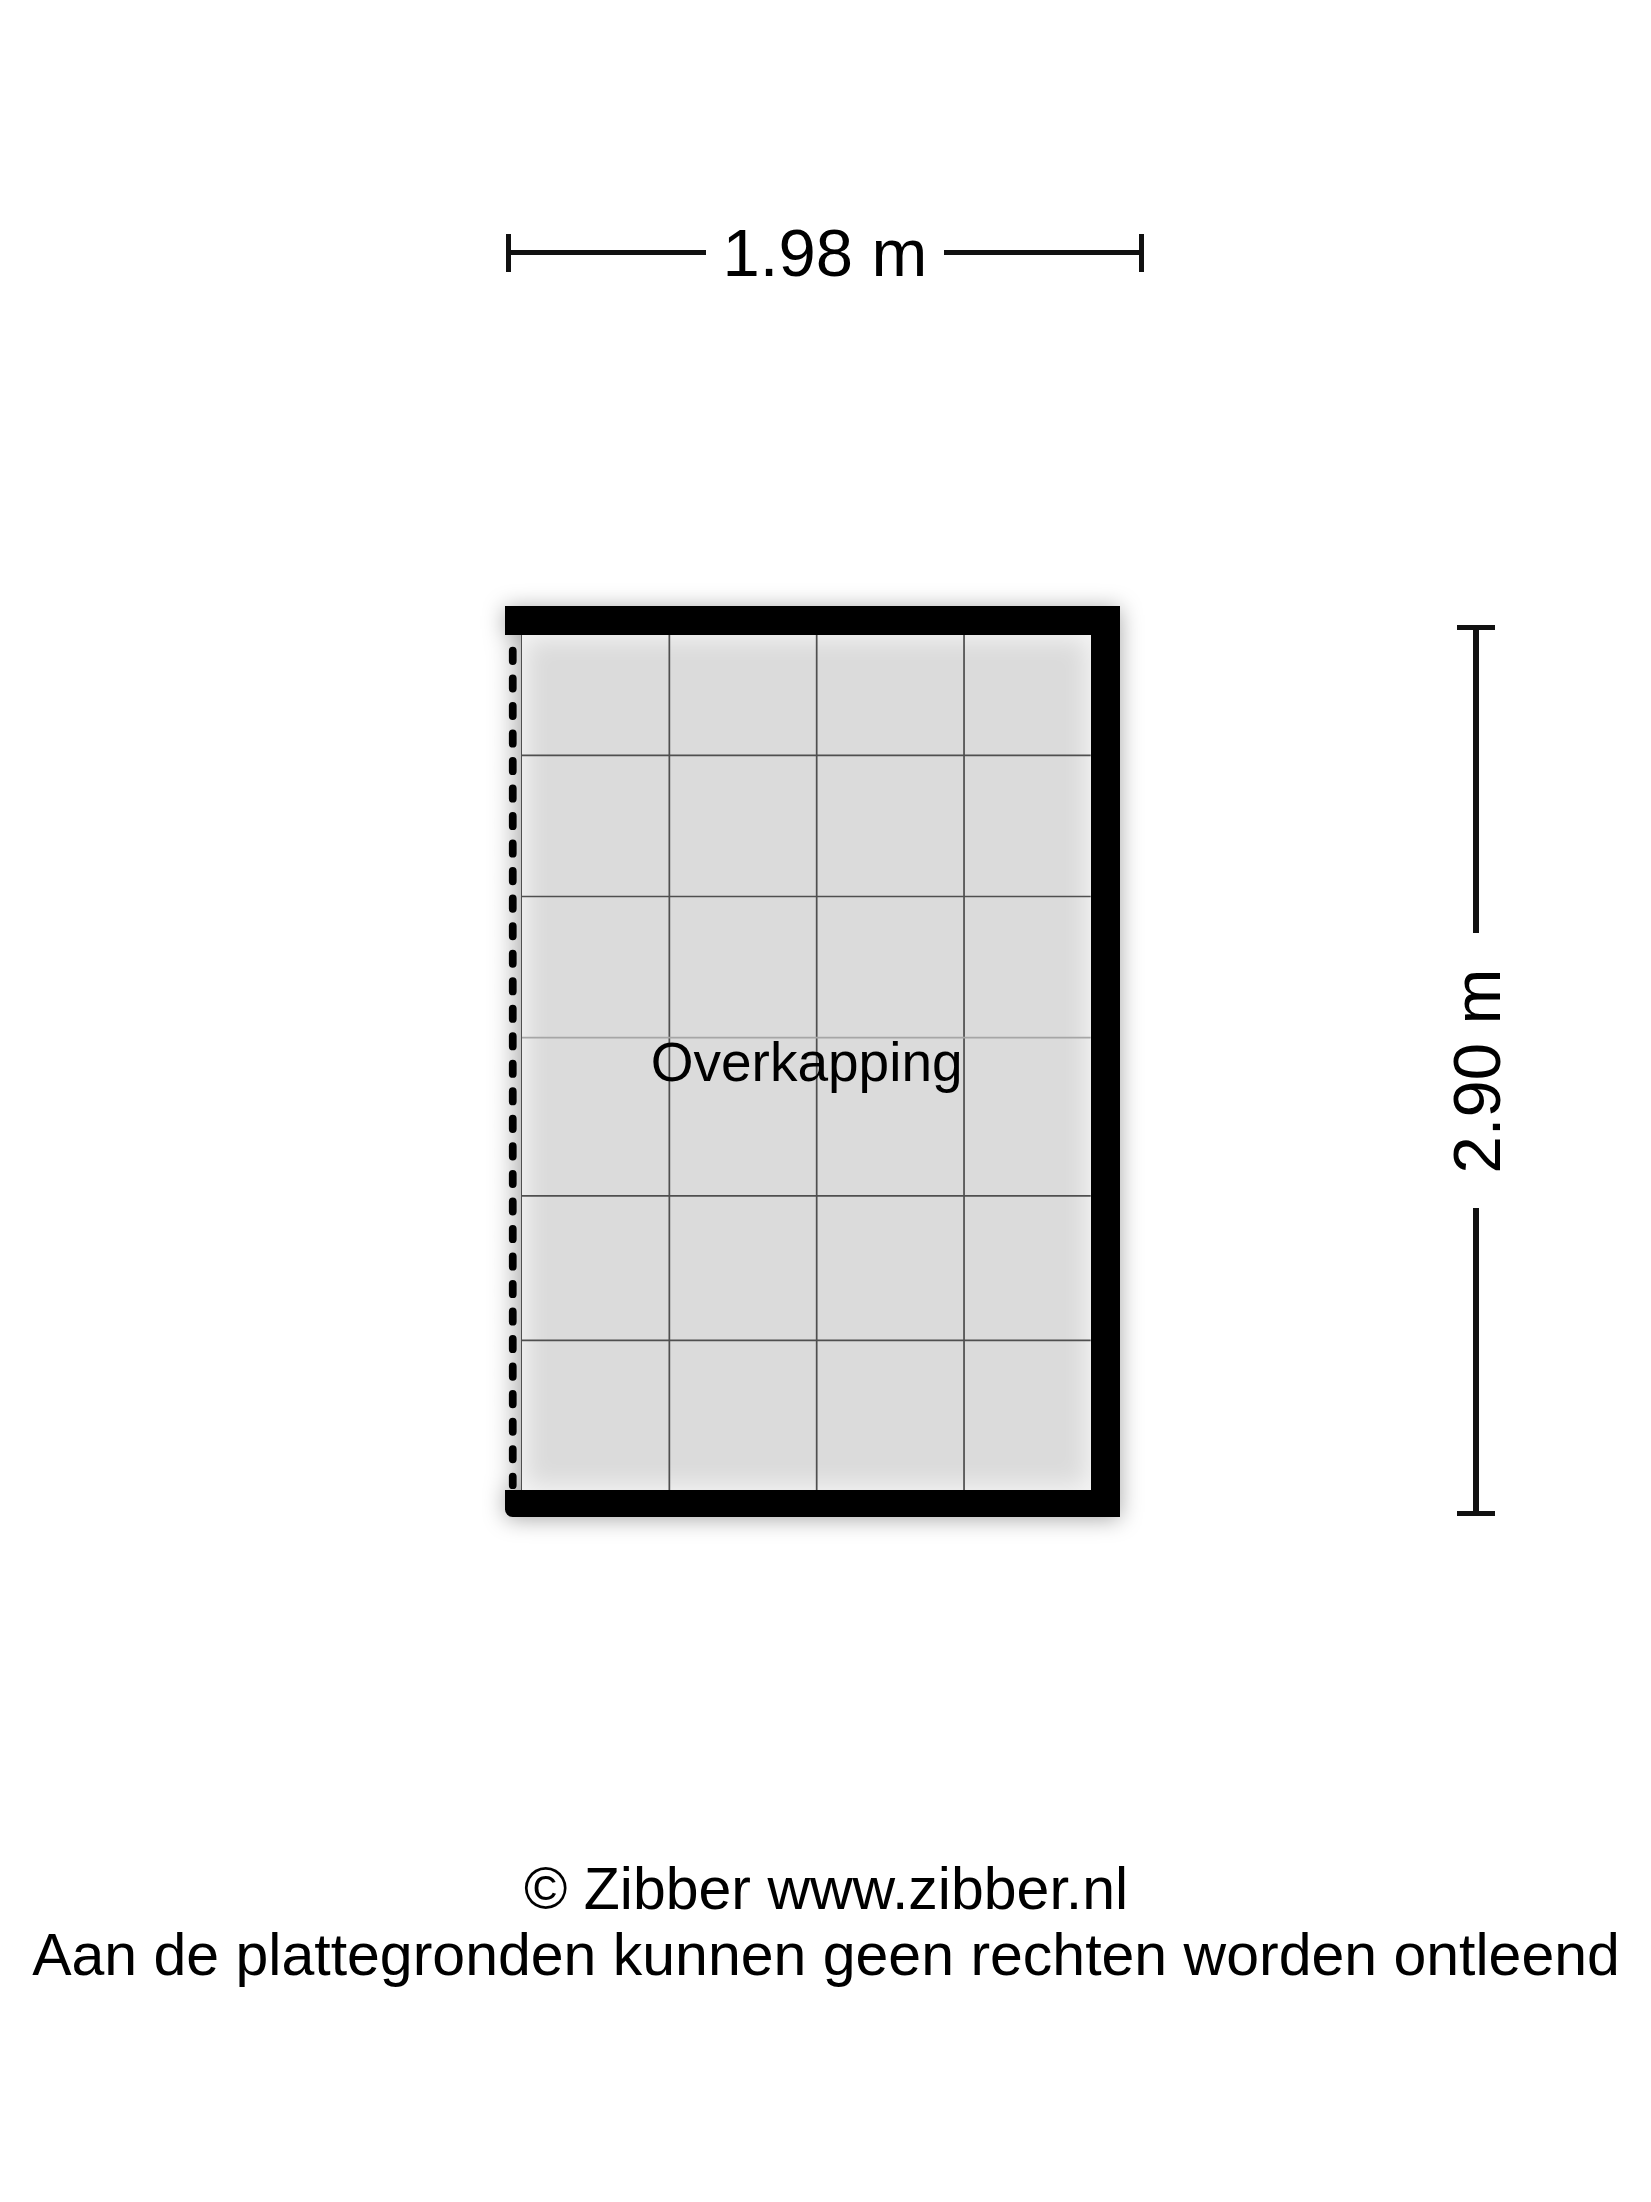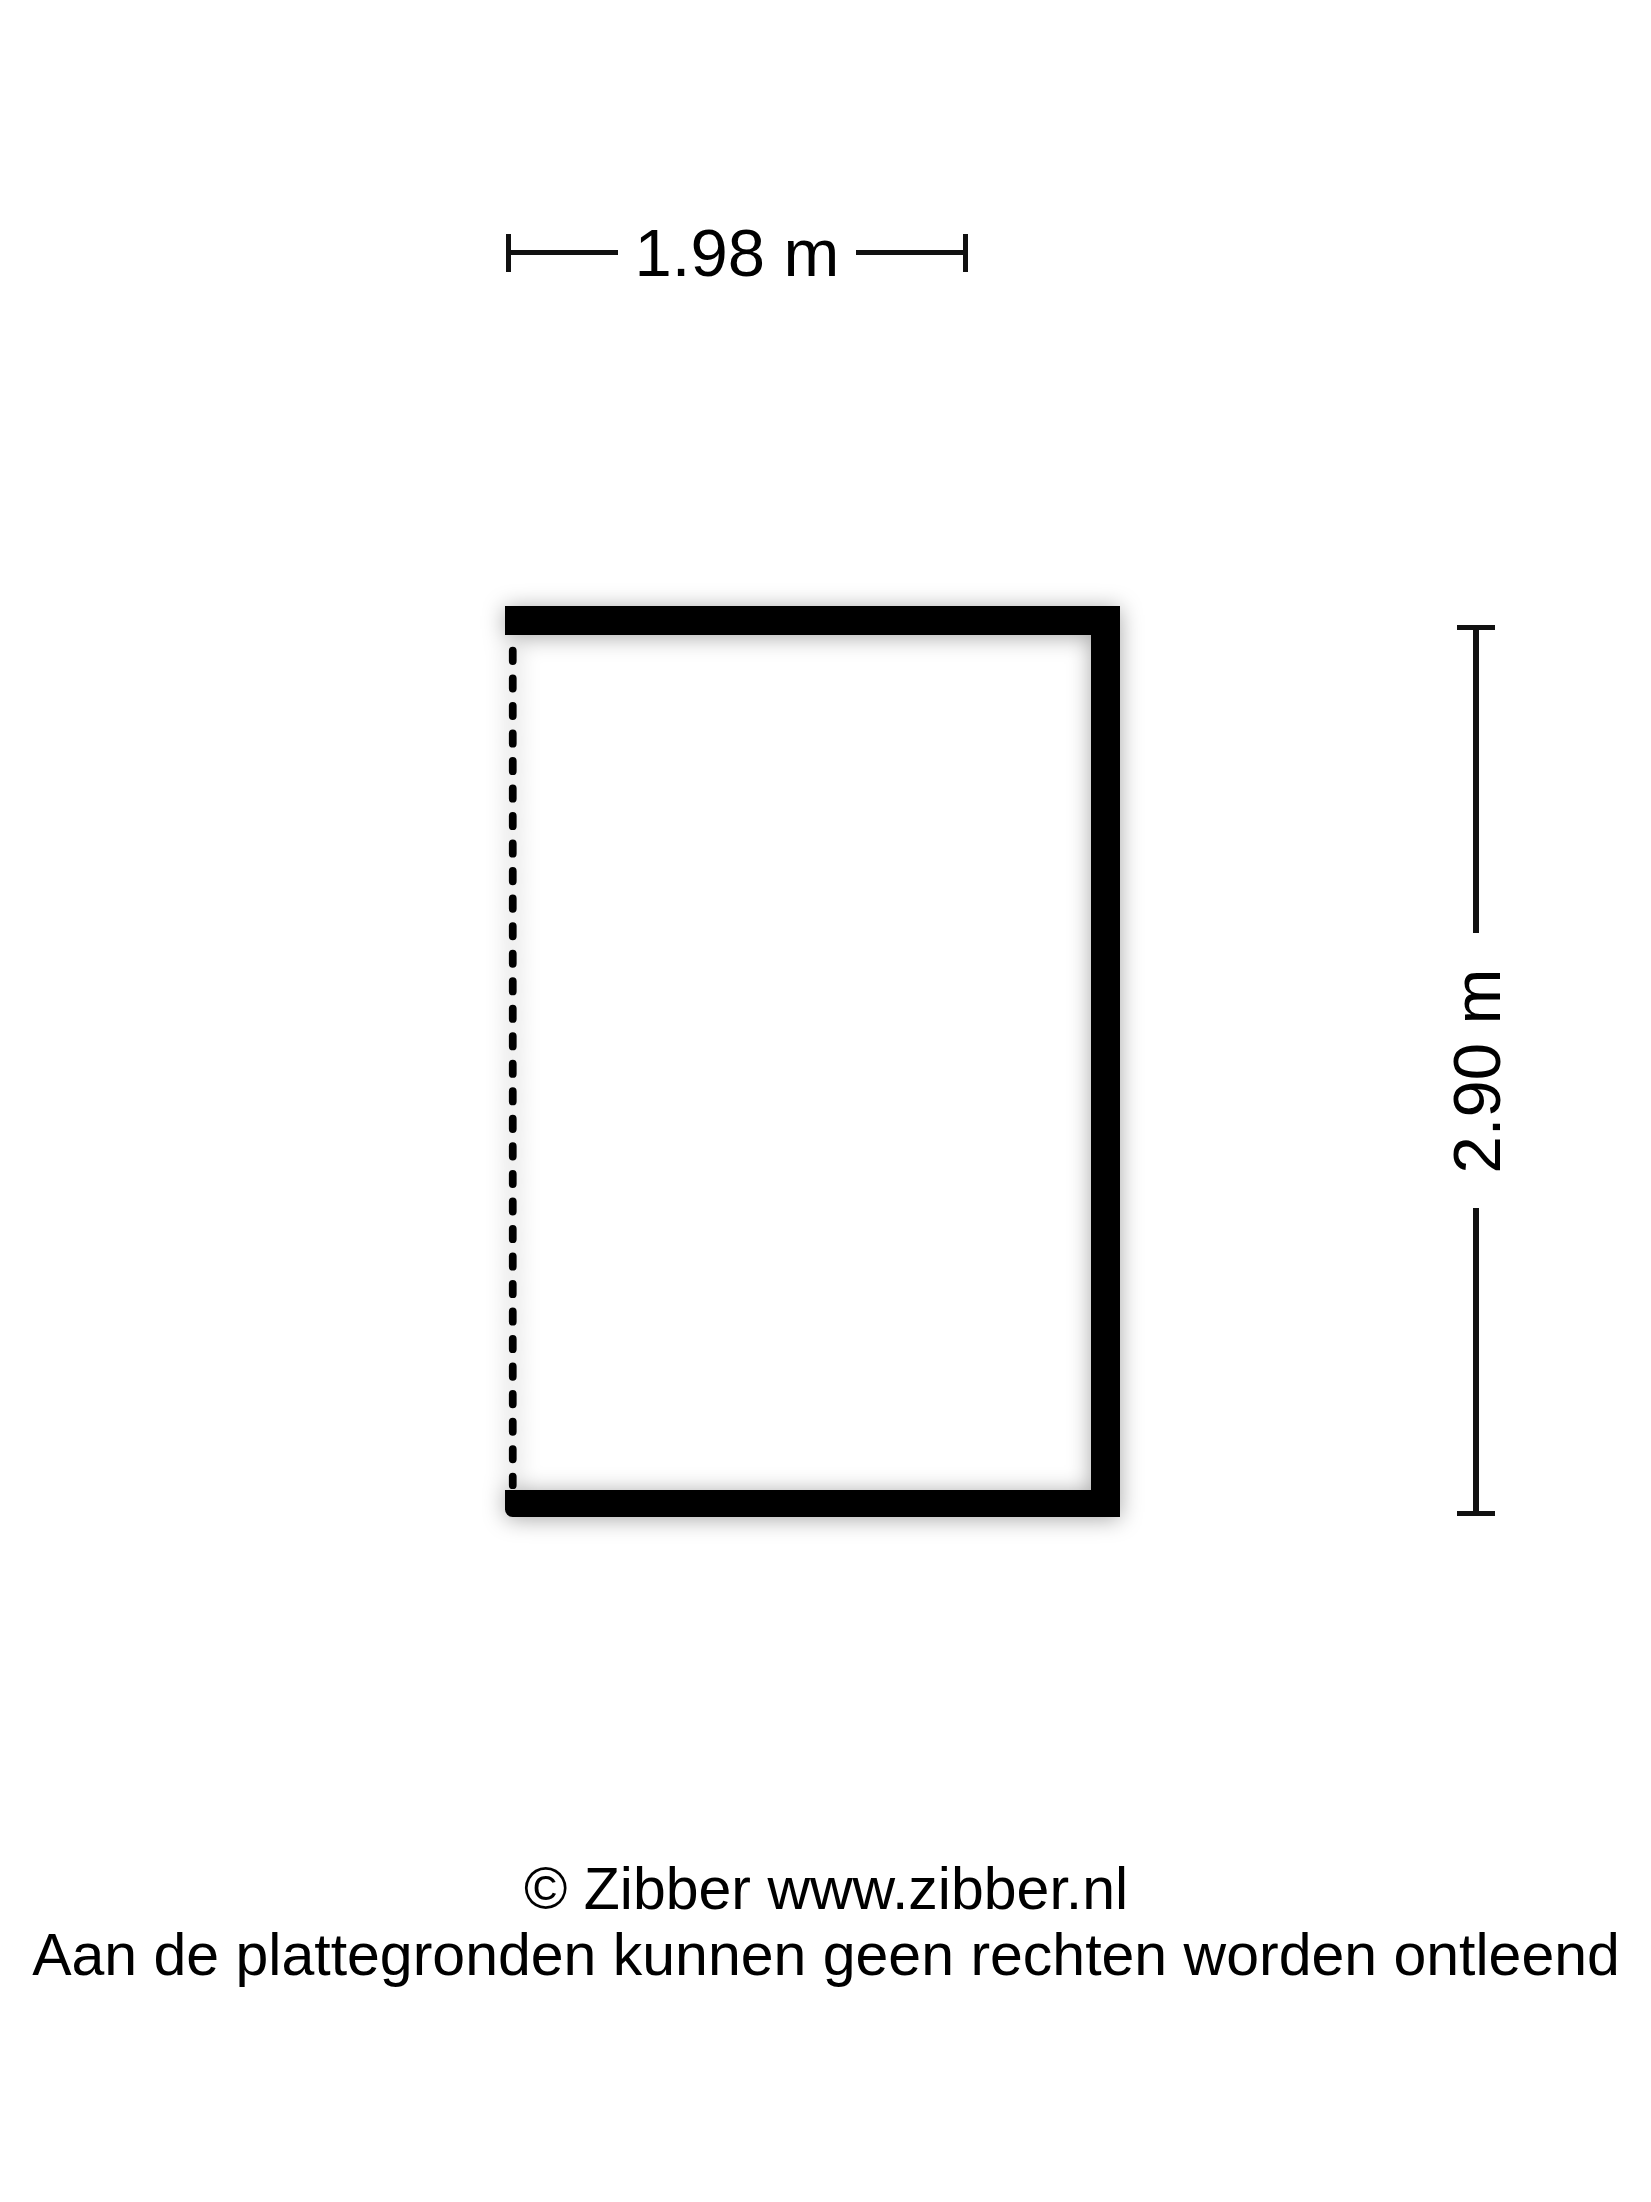--- a/index.html
+++ b/index.html
@@ -8,21 +8,21 @@
     position: relative;
     background: var(--background, #ffffff);
     font-family: "Liberation Sans", sans-serif;
     color: var(--text, #000000);
     overflow: hidden;
   }
 
   
   .dim-top {
     position: absolute; left: 506px; top: 225px;
-    width: 462px; height: 55px;
+    width: 638px; height: 55px;
     display: flex; align-items: center;
   }
   .tick-v { flex: 0 0 auto; width: 5.2px; height: 38px; background: var(--dimension, #111111); }
   .dline-h { flex: 1 1 auto; height: 5.2px; background: var(--dimension, #111111); }
   .dim-label {
     font-size: 67px; line-height: 1; white-space: nowrap;
     padding: 0 17px; color: var(--text, #000000);
   }
 
   
@@ -93,20 +93,33 @@
 
   <div class="plan">
     <div class="wall-top"></div>
     <div class="wall-right"></div>
     <div class="wall-bottom"></div>
 
     <svg class="dashed-svg" width="15.5" height="911" viewBox="0 0 18 1059" aria-hidden="true">
       <line x1="9" y1="52" x2="9" y2="1022"></line>
     </svg>
 
+    <div class="floor">
+      <svg class="grid-svg" viewBox="0 0 660 994" preserveAspectRatio="none" aria-hidden="true">
+        <line class="grid-dark" x1="171" y1="0" x2="171" y2="994"></line>
+        <line class="grid-dark" x1="342" y1="0" x2="342" y2="994"></line>
+        <line class="grid-dark" x1="513" y1="0" x2="513" y2="994"></line>
+        <line class="grid-dark" x1="0" y1="140" x2="660" y2="140"></line>
+        <line class="grid-dark" x1="0" y1="304" x2="660" y2="304"></line>
+        <line class="grid-light" x1="0" y1="468" x2="660" y2="468"></line>
+        <line class="grid-dark" x1="0" y1="652" x2="660" y2="652"></line>
+        <line class="grid-dark" x1="0" y1="820" x2="660" y2="820"></line>
+      </svg>
+      <span class="room-label">Overkapping</span>
+    </div>
   </div>
 
   <div class="dim-right">
     <span class="tick-h"></span>
     <span class="dline-v"></span>
     <span class="dim-label-wrap">
       <span class="dim-label-rot">2.90 m</span>
     </span>
     <span class="dline-v"></span>
     <span class="tick-h"></span>

